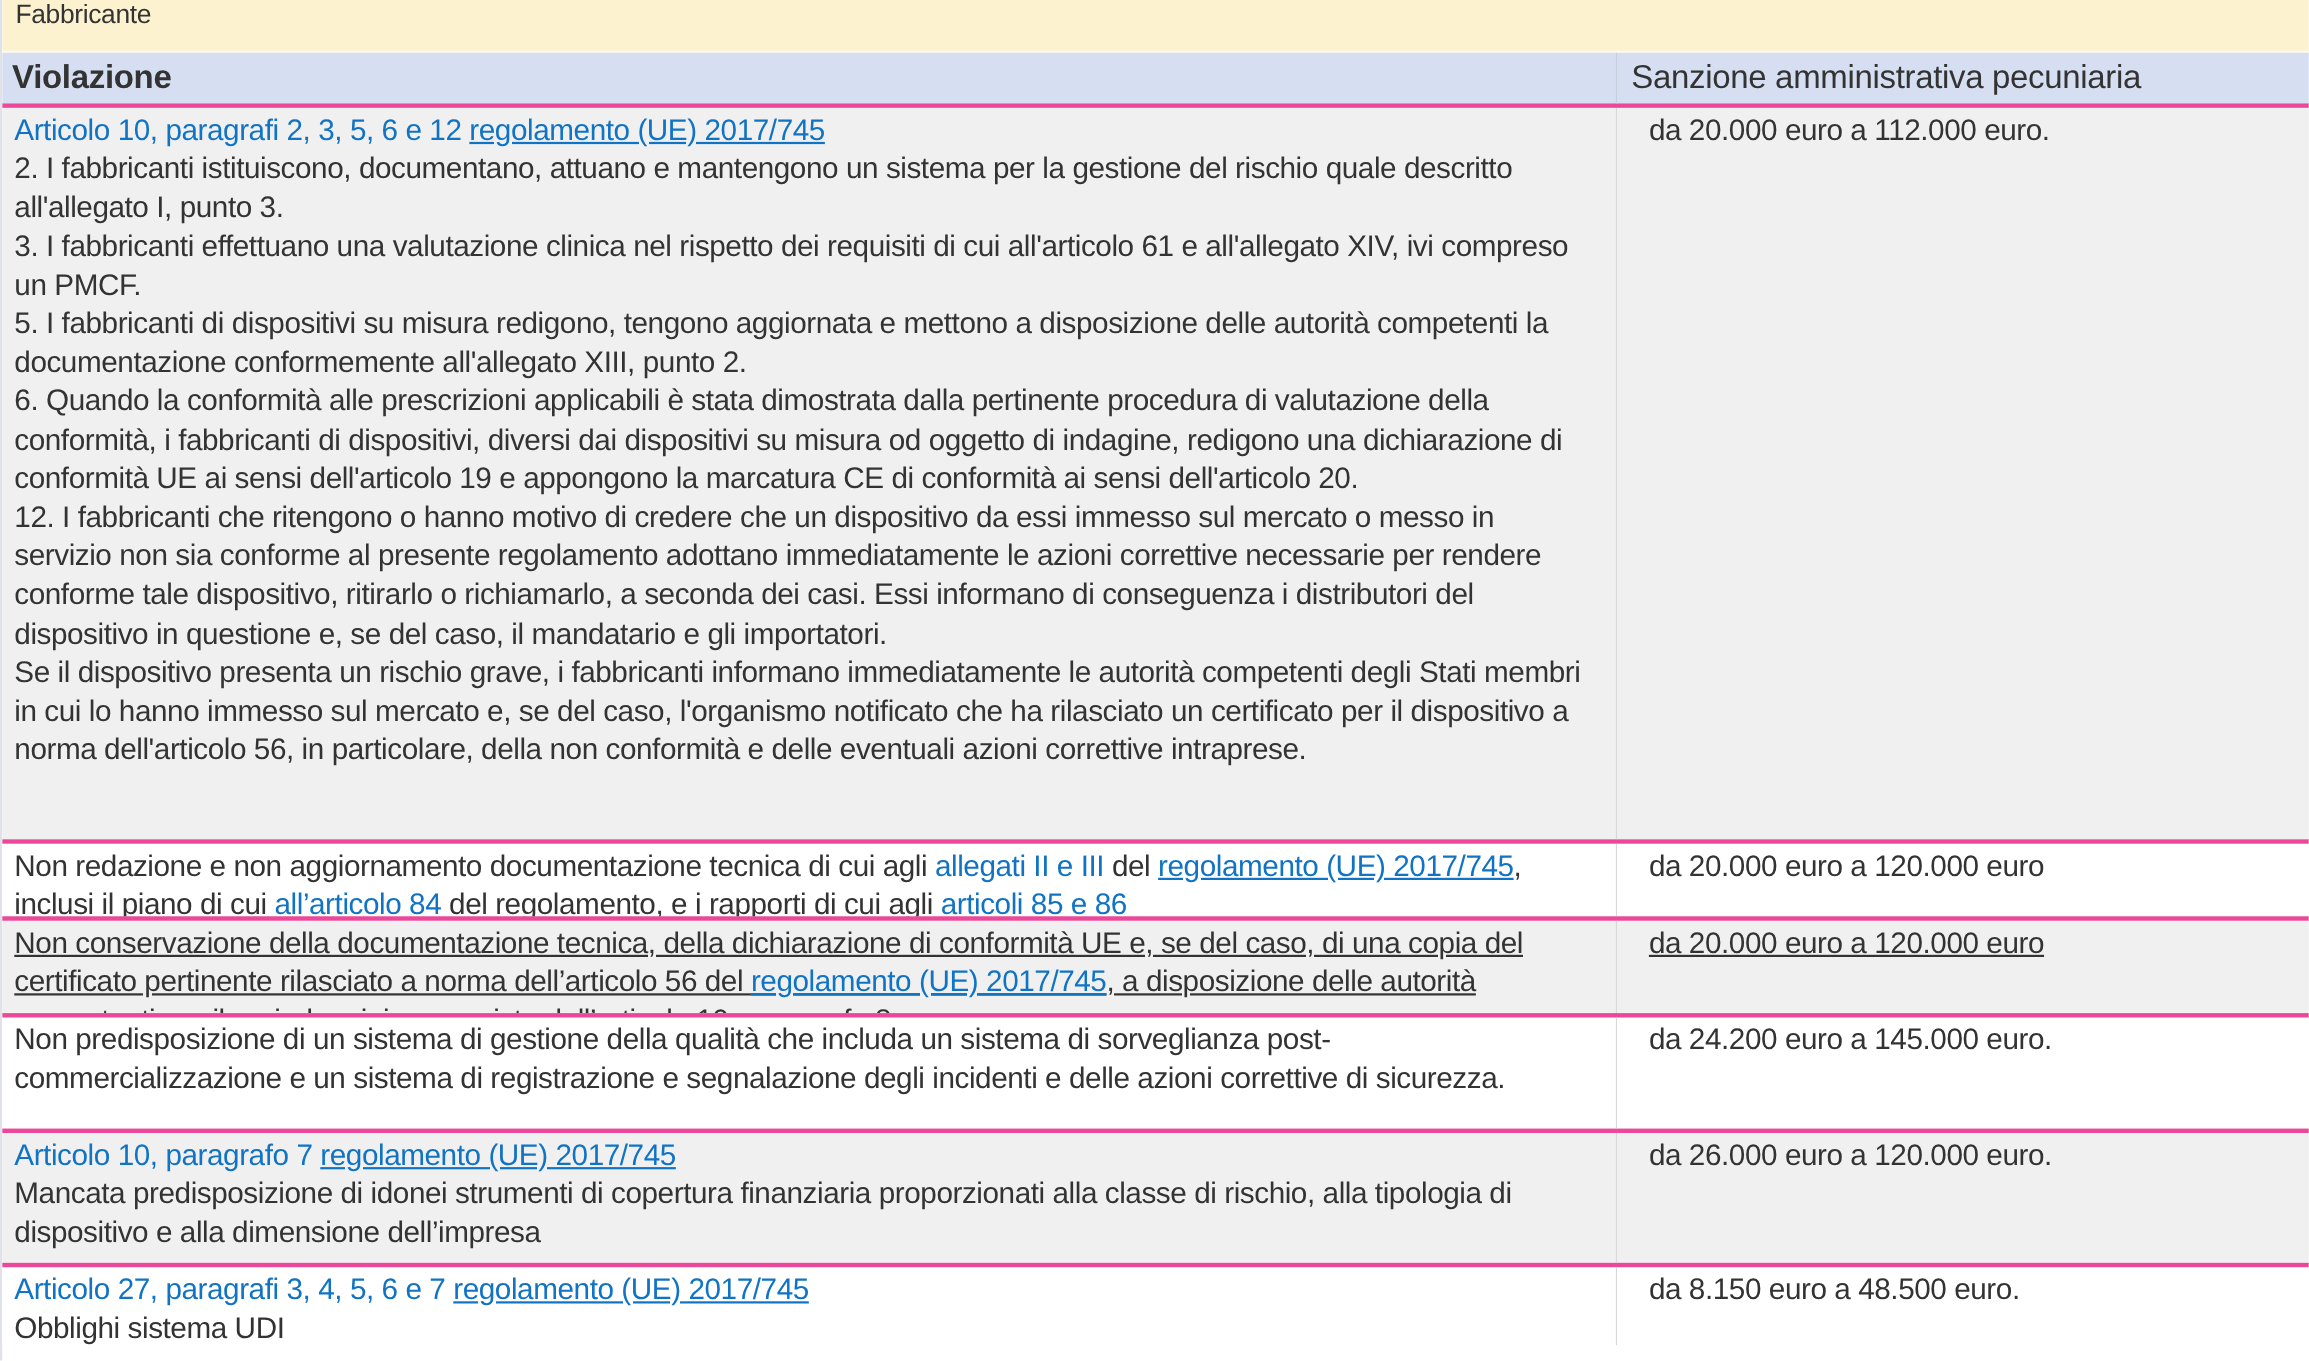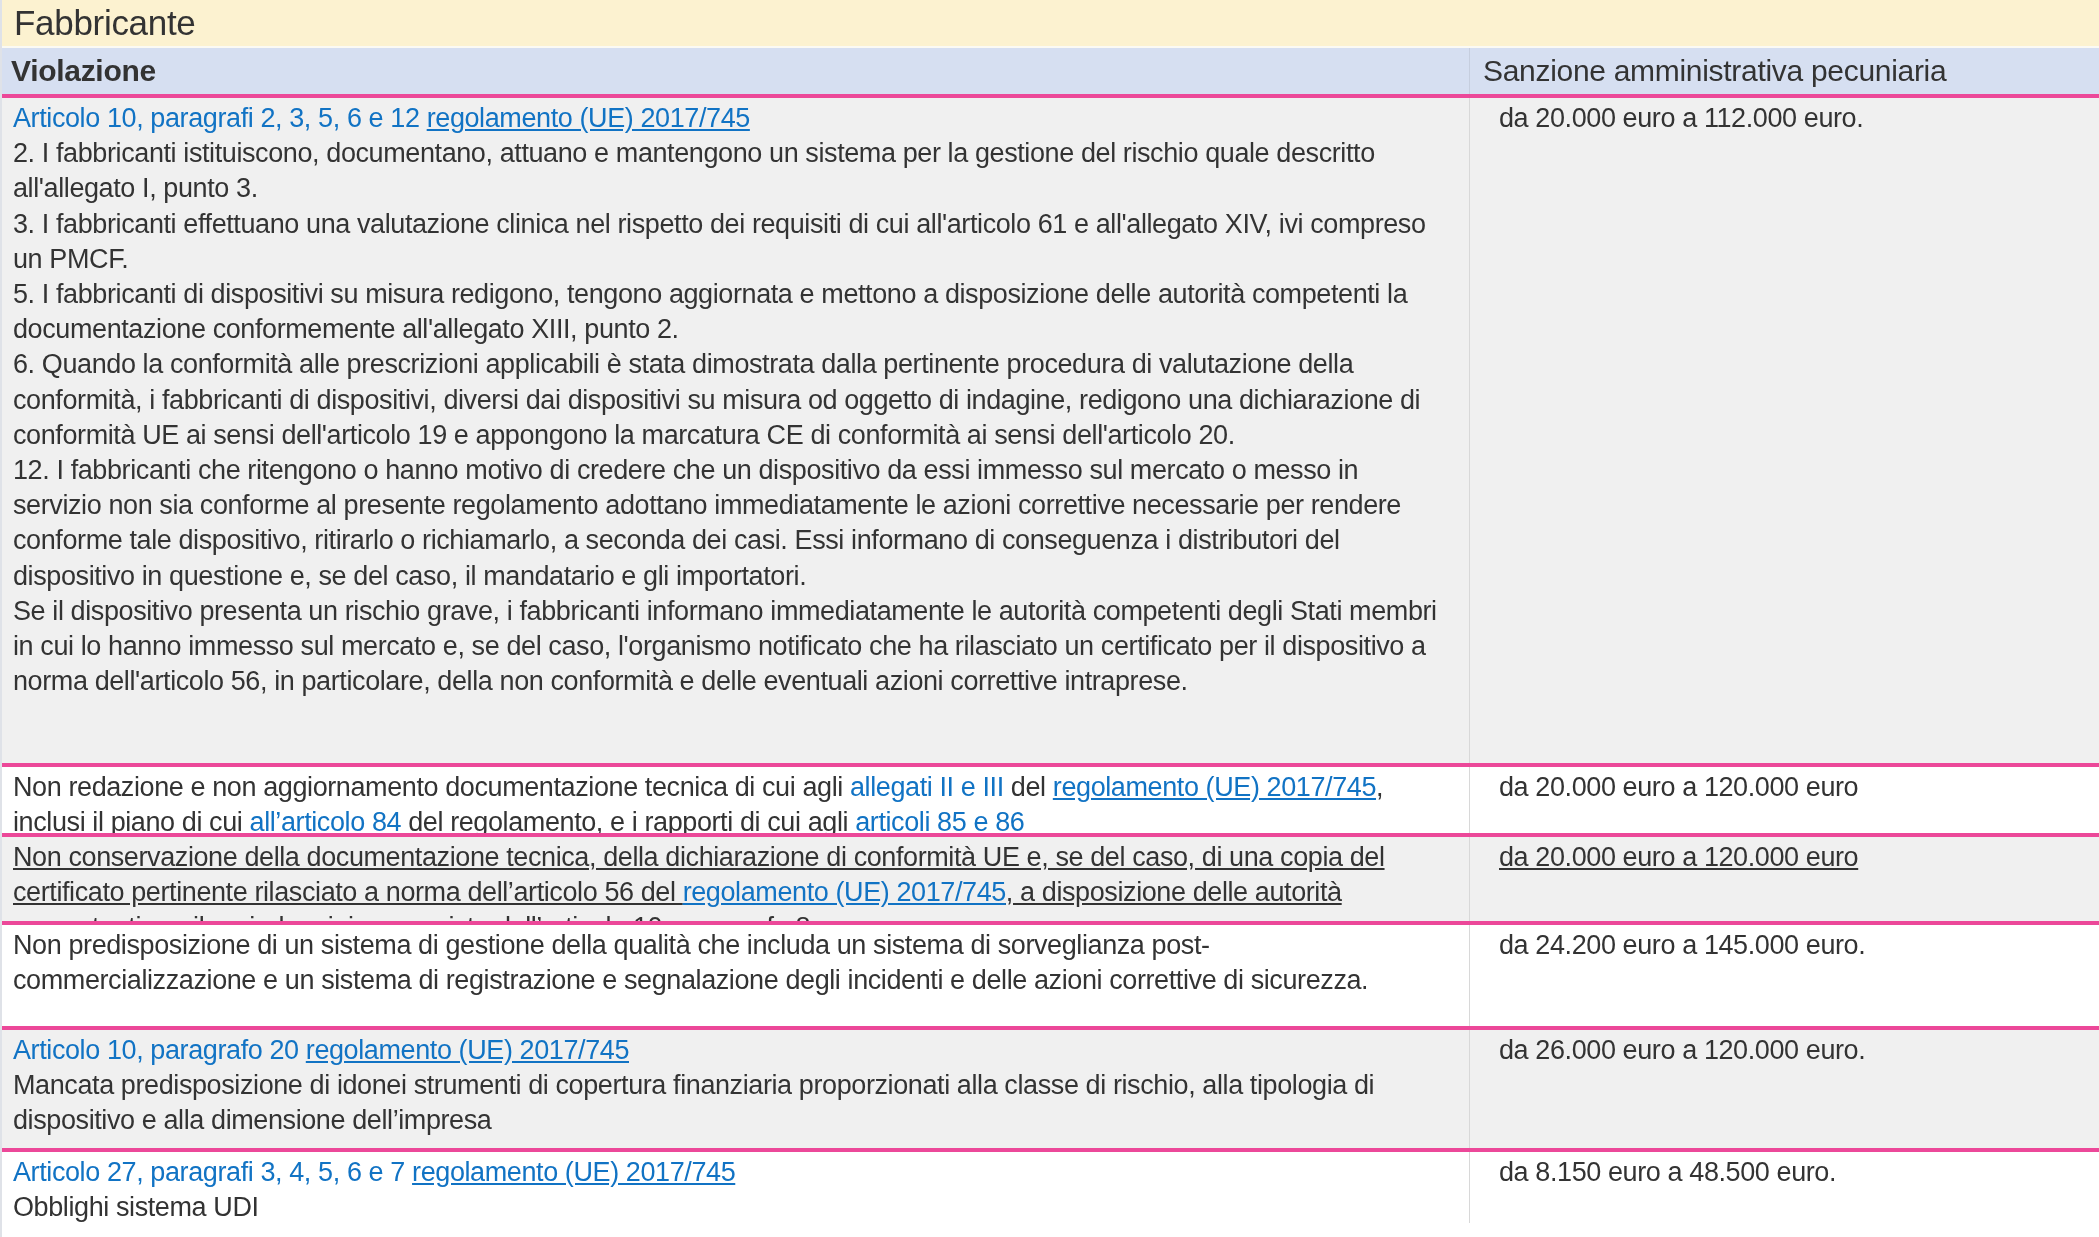--- a/index.html
+++ b/index.html
@@ -3,22 +3,22 @@
 <meta charset="utf-8">
 <style>
   html,body{margin:0;padding:0;background:#ffffff;}
   body{font-family:"Liberation Sans","DejaVu Sans",sans-serif;color:#333;}
   #doc{
     width:2099px;height:1237px;box-sizing:border-box;overflow:hidden;
     border-left:2px solid #dfe2e8;background:#fff;
   }
   .title-bar{
     height:48px;box-sizing:border-box;background:var(--title-bg,#fcf2d0);
-    border-bottom:2px solid #fbfaf3;display:flex;align-items:center;
-    padding-left:12px;font-size:35px;letter-spacing:-0.3px;color:#333;
+    border-bottom:2px solid #fbfaf3;display:flex;
+    padding-left:12px;font-size:24px;letter-spacing:-0.3px;color:#333;
   }
   .header-row{
     height:46px;box-sizing:border-box;background:var(--subheader-bg,#d6dff1);
     display:flex;align-items:stretch;font-size:30px;letter-spacing:-0.3px;color:#333;
   }
   .th{display:flex;align-items:center;box-sizing:border-box;}
   .th.violation{width:1467px;padding-left:9px;font-weight:bold;}
   .th.sanction{flex:1;padding-left:13px;border-left:1px solid #c6cede;}
   .tbody .tr{
     display:flex;align-items:stretch;box-sizing:border-box;
@@ -76,21 +76,21 @@
         <div class="td sanction"><span>da 20.000 euro a 120.000 euro</span></div>
       </div>
       <div class="tr">
         <div class="td violation">
           <div class="para"><span>Non predisposizione di un sistema di gestione della qualità che includa un sistema di sorveglianza post-commercializzazione e un sistema di registrazione e segnalazione degli incidenti e delle azioni correttive di sicurezza.</span></div>
         </div>
         <div class="td sanction"><span>da 24.200 euro a 145.000 euro.</span></div>
       </div>
       <div class="tr">
         <div class="td violation">
-          <div class="para"><span class="link">Articolo 10, paragrafo 20</span><span> </span><span class="link underlined">regolamento (UE) 2017/745</span></div>
+          <div class="para"><span class="link">Articolo 10, paragrafo 7</span><span> </span><span class="link underlined">regolamento (UE) 2017/745</span></div>
           <div class="para"><span>Mancata predisposizione di idonei strumenti di copertura finanziaria proporzionati alla classe di rischio, alla tipologia di dispositivo e alla dimensione dell’impresa</span></div>
         </div>
         <div class="td sanction"><span>da 26.000 euro a 120.000 euro.</span></div>
       </div>
       <div class="tr">
         <div class="td violation">
           <div class="para"><span class="link">Articolo 27, paragrafi 3, 4, 5, 6 e 7</span><span> </span><span class="link underlined">regolamento (UE) 2017/745</span></div>
           <div class="para"><span>Obblighi sistema UDI</span></div>
         </div>
         <div class="td sanction"><span>da 8.150 euro a 48.500 euro.</span></div>

